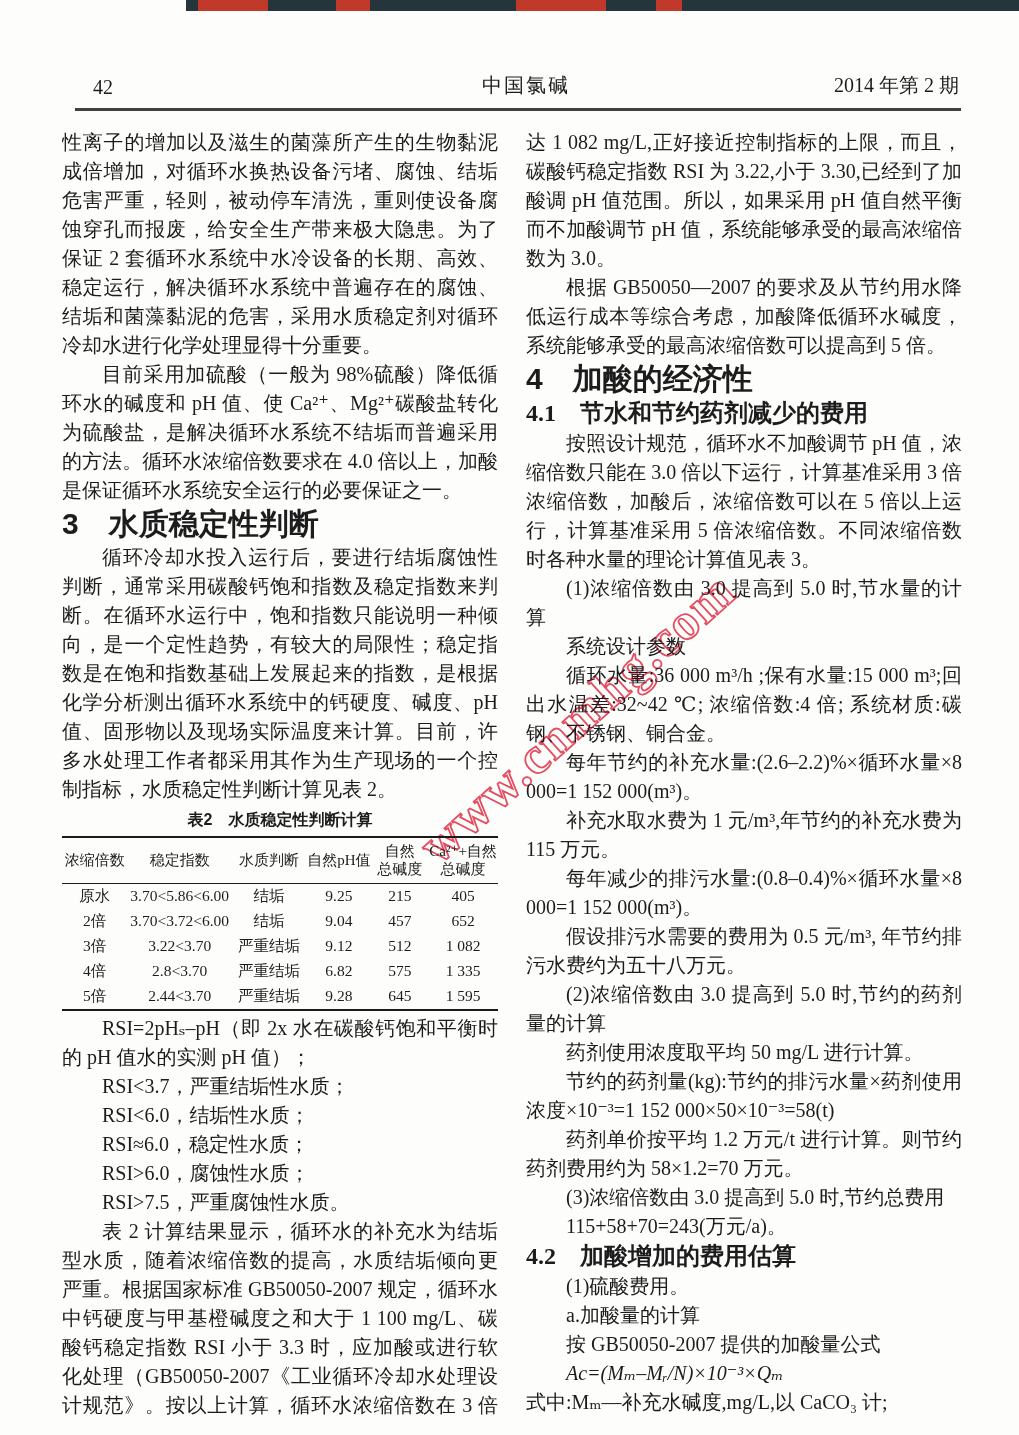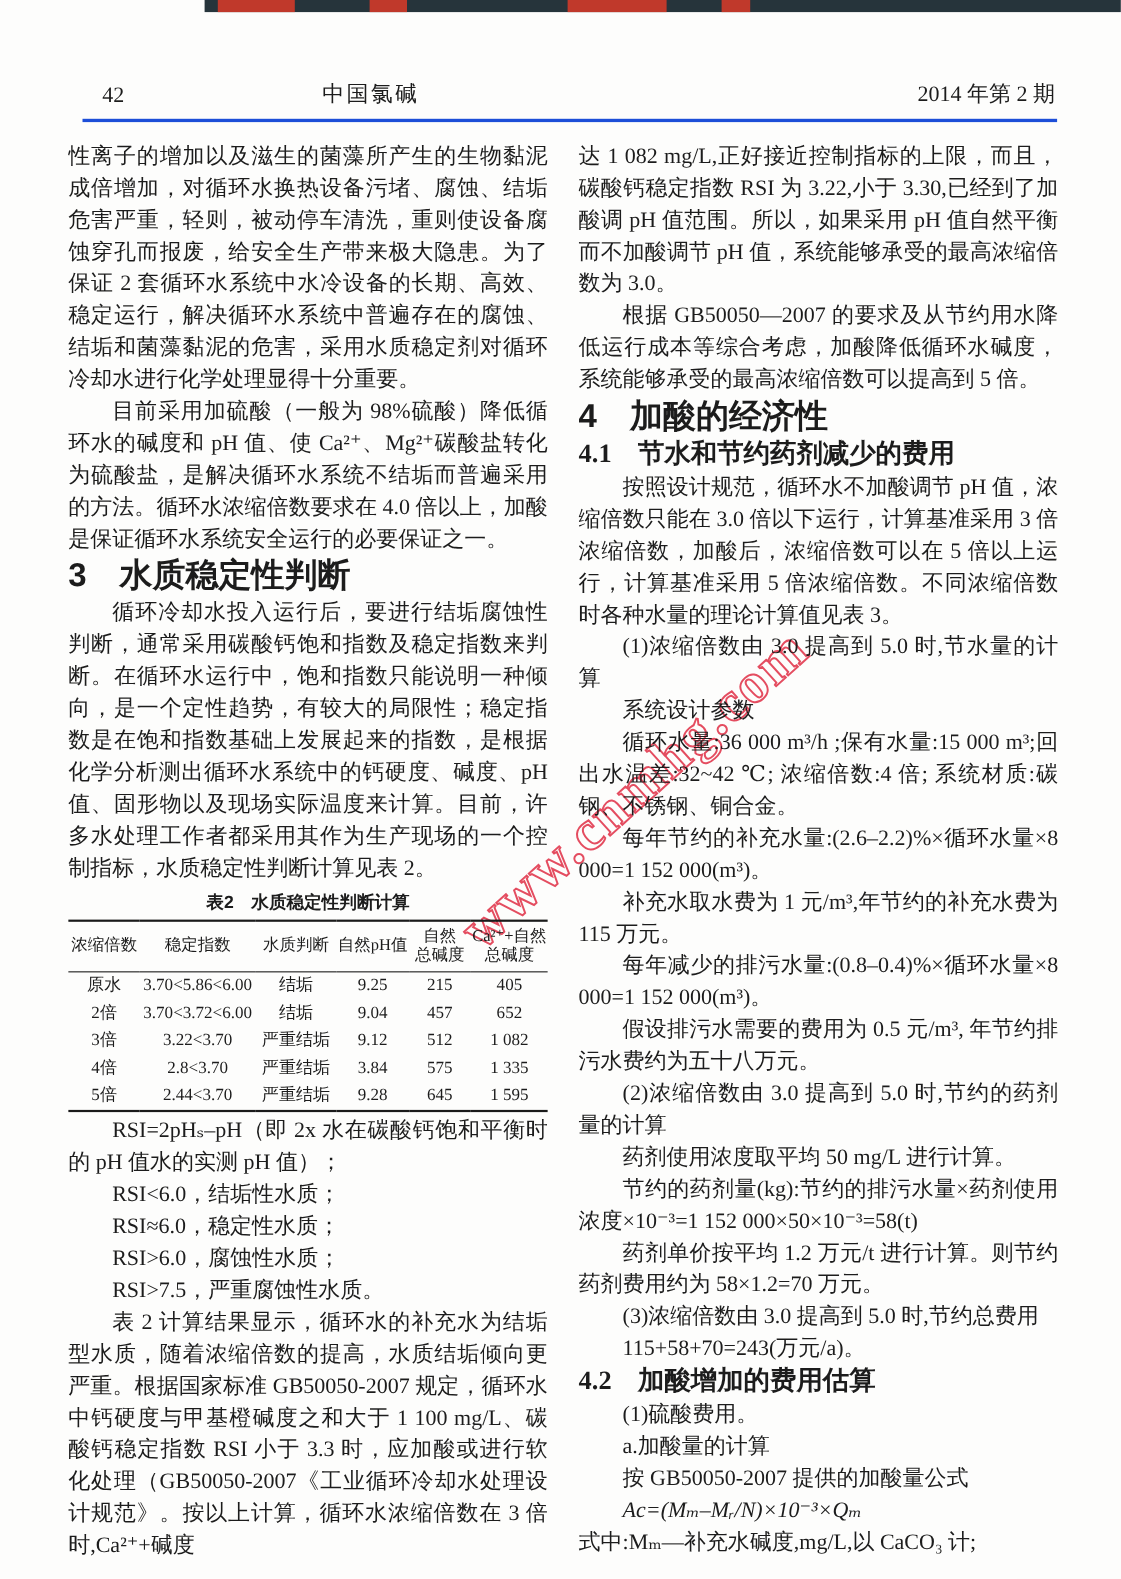--- a/index.html
+++ b/index.html
@@ -4,24 +4,24 @@
 <style>
   html,body{margin:0;padding:0;}
   .page{position:relative;width:1019px;height:1435px;background:#fdfdfc;overflow:hidden;
         font-family:"Liberation Serif","DejaVu Serif",serif;color:#1c1c1c;}
   .scan-edge{position:absolute;top:0;left:186px;right:0;height:11px;background:#26343b;}
   .scan-edge .red-mark{position:absolute;top:0;height:100%;background:#c0392b;}
   .rm1{left:12px;width:70px;}
   .rm2{left:150px;width:34px;}
   .rm3{left:330px;width:90px;}
   .rm4{left:470px;width:26px;}
-  .header{position:absolute;top:72px;left:75px;width:886px;border-bottom:3px solid #1d4ed8;
+  .header{position:absolute;top:72px;left:75px;width:886px;border-bottom:3px solid #404040;
           padding-bottom:9px;display:flex;align-items:flex-end;font-size:20px;}
   .header .pageno{width:200px;text-align:left;padding-left:18px;}
-  .header .jtitle{flex:1;text-align:left;letter-spacing:2px;font-family:Liberation Serif, serif;}
+  .header .jtitle{flex:1;text-align:center;letter-spacing:2px;font-family:Liberation Serif, serif;}
   .header .issue{width:200px;text-align:right;padding-right:2px;}
   .cols{position:absolute;top:128px;left:62px;width:900px;display:flex;gap:28px;}
   .col{flex:1;height:1292px;overflow:hidden;}
   .para{margin:0;font-size:20px;line-height:29px;text-align:justify;text-justify:inter-ideograph;}
   .ind{text-indent:2em;}
   .ind3{text-indent:2.9em;}
   .h2{font-family:"Liberation Sans","DejaVu Sans",sans-serif;font-weight:700;font-size:30px;
       line-height:36px;margin:1px 0 1px;}
   .h3{font-family:Liberation Serif, serif;font-weight:700;font-size:24px;
       line-height:31px;margin:0;}
@@ -115,37 +115,38 @@
               <td>3.22&lt;3.70</td>
               <td>严重结垢</td>
               <td>9.12</td>
               <td>512</td>
               <td>1 082</td>
             </tr>
             <tr>
               <td>4倍</td>
               <td>2.8&lt;3.70</td>
               <td>严重结垢</td>
-              <td>3.84</td>
+              <td>6.82</td>
               <td>575</td>
               <td>1 335</td>
             </tr>
             <tr>
               <td>5倍</td>
               <td>2.44&lt;3.70</td>
               <td>严重结垢</td>
               <td>9.28</td>
               <td>645</td>
               <td>1 595</td>
             </tr>
           </tbody>
         </table>
       </div>
 
       <p class="para ind">RSI=2pHₛ–pH（即 2x 水在碳酸钙饱和平衡时的 pH 值水的实测 pH 值）；</p>
+      <p class="para ind">RSI&lt;3.7，严重结垢性水质；</p>
       <p class="para ind">RSI&lt;6.0，结垢性水质；</p>
       <p class="para ind">RSI≈6.0，稳定性水质；</p>
       <p class="para ind">RSI&gt;6.0，腐蚀性水质；</p>
       <p class="para ind">RSI&gt;7.5，严重腐蚀性水质。</p>
       <p class="para ind">表 2 计算结果显示，循环水的补充水为结垢型水质，随着浓缩倍数的提高，水质结垢倾向更严重。根据国家标准 GB50050-2007 规定，循环水中钙硬度与甲基橙碱度之和大于 1 100 mg/L、碳酸钙稳定指数 RSI 小于 3.3 时，应加酸或进行软化处理（GB50050-2007《工业循环冷却水处理设计规范》。按以上计算，循环水浓缩倍数在 3 倍时,Ca²⁺+碱度</p>
     </div>
 
     <div class="col">
       <p class="para">达 1 082 mg/L,正好接近控制指标的上限，而且，碳酸钙稳定指数 RSI 为 3.22,小于 3.30,已经到了加酸调 pH 值范围。所以，如果采用 pH 值自然平衡而不加酸调节 pH 值，系统能够承受的最高浓缩倍数为 3.0。</p>
       <p class="para ind">根据 GB50050—2007 的要求及从节约用水降低运行成本等综合考虑，加酸降低循环水碱度，系统能够承受的最高浓缩倍数可以提高到 5 倍。</p>

